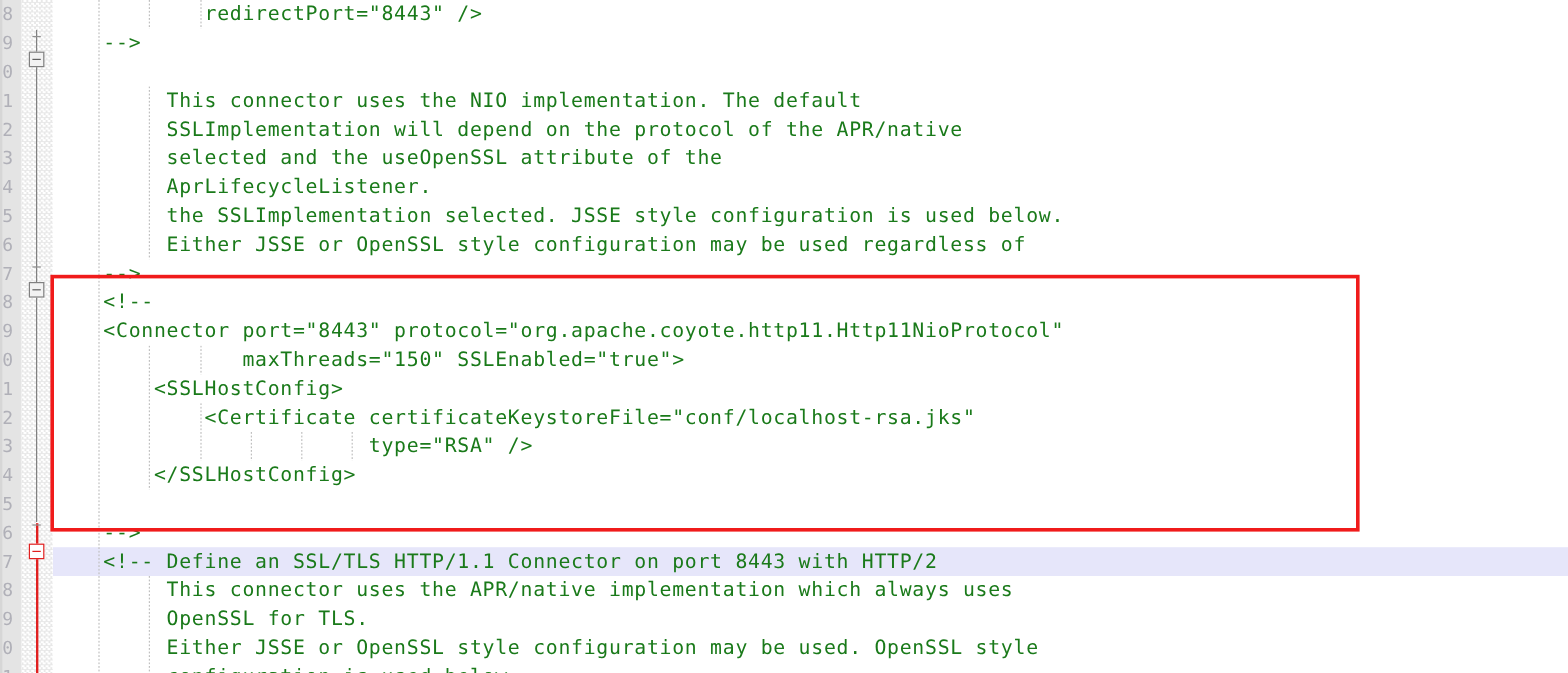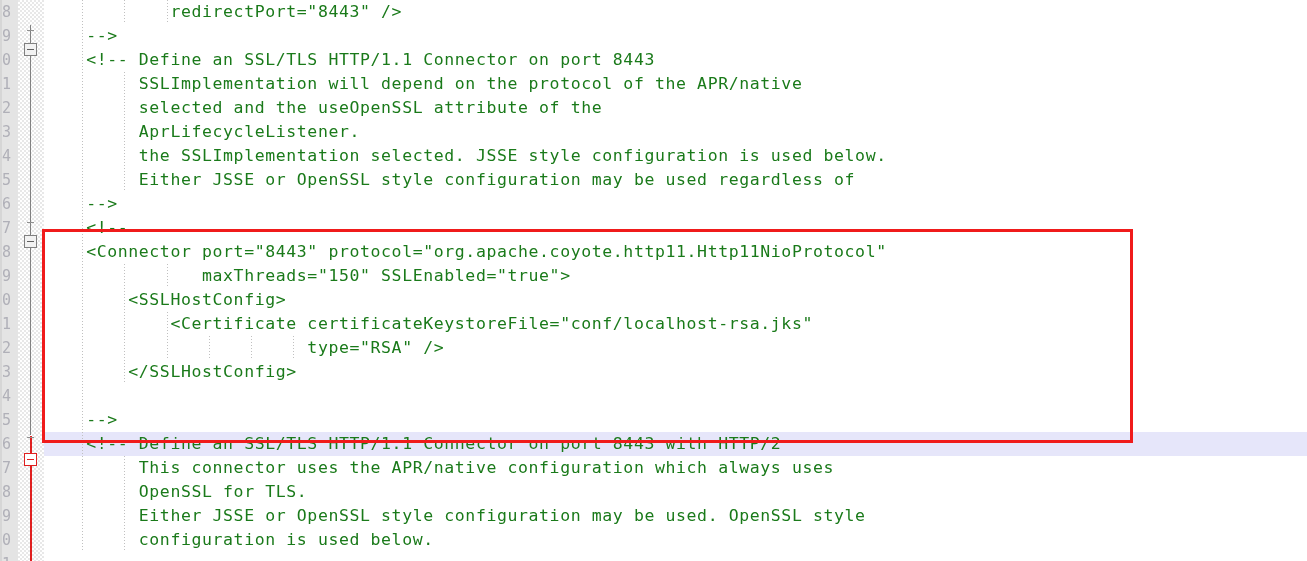--- a/index.html
+++ b/index.html
@@ -197,38 +197,39 @@
     <div class="foldtick" style="top:437px;"></div>
 
     <div class="foldbox" style="top:43px;left:6px;"></div>
     <div class="foldbox" style="top:235px;left:6px;"></div>
     <div class="foldbox red" style="top:453px;left:6px;"></div>
   </div>
 
   <div class="codearea" id="codearea">
       <div class="row"><div class="guide" style="left: 38.2px;"></div><div class="guide" style="left: 80.4px;"></div><div class="guide" style="left: 122.6px;"></div><span class="txt">            redirectPort="8443" /&gt;</span></div>
       <div class="row"><div class="guide" style="left: 38.2px;"></div><span class="txt">    --&gt;</span></div>
-      <div class="row"><div class="guide" style="left: 38.2px;"></div><span class="txt">    &lt;!-- Define an SSL/TLS HTTP/1.1 Connector on port 8443</span></div>
+      <div class="row"><div class="guide" style="left: 38.2px;"></div></div>
+      <div class="row"><div class="guide" style="left: 38.2px;"></div><div class="guide" style="left: 80.4px;"></div><span class="txt">         This connector uses the NIO implementation. The default</span></div>
       <div class="row"><div class="guide" style="left: 38.2px;"></div><div class="guide" style="left: 80.4px;"></div><span class="txt">         SSLImplementation will depend on the protocol of the APR/native</span></div>
       <div class="row"><div class="guide" style="left: 38.2px;"></div><div class="guide" style="left: 80.4px;"></div><span class="txt">         selected and the useOpenSSL attribute of the</span></div>
       <div class="row"><div class="guide" style="left: 38.2px;"></div><div class="guide" style="left: 80.4px;"></div><span class="txt">         AprLifecycleListener.</span></div>
       <div class="row"><div class="guide" style="left: 38.2px;"></div><div class="guide" style="left: 80.4px;"></div><span class="txt">         the SSLImplementation selected. JSSE style configuration is used below.</span></div>
       <div class="row"><div class="guide" style="left: 38.2px;"></div><div class="guide" style="left: 80.4px;"></div><span class="txt">         Either JSSE or OpenSSL style configuration may be used regardless of</span></div>
       <div class="row"><div class="guide" style="left: 38.2px;"></div><span class="txt">    --&gt;</span></div>
       <div class="row"><div class="guide" style="left: 38.2px;"></div><span class="txt">    &lt;!--</span></div>
       <div class="row"><div class="guide" style="left: 38.2px;"></div><span class="txt">    &lt;Connector port="8443" protocol="org.apache.coyote.http11.Http11NioProtocol"</span></div>
       <div class="row"><div class="guide" style="left: 38.2px;"></div><div class="guide" style="left: 80.4px;"></div><div class="guide" style="left: 122.6px;"></div><span class="txt">               maxThreads="150" SSLEnabled="true"&gt;</span></div>
       <div class="row"><div class="guide" style="left: 38.2px;"></div><div class="guide" style="left: 80.4px;"></div><span class="txt">        &lt;SSLHostConfig&gt;</span></div>
       <div class="row"><div class="guide" style="left: 38.2px;"></div><div class="guide" style="left: 80.4px;"></div><div class="guide" style="left: 122.6px;"></div><span class="txt">            &lt;Certificate certificateKeystoreFile="conf/localhost-rsa.jks"</span></div>
       <div class="row"><div class="guide" style="left: 38.2px;"></div><div class="guide" style="left: 80.4px;"></div><div class="guide" style="left: 122.6px;"></div><div class="guide" style="left: 164.8px;"></div><div class="guide" style="left: 207px;"></div><div class="guide" style="left: 249.2px;"></div><span class="txt">                         type="RSA" /&gt;</span></div>
       <div class="row"><div class="guide" style="left: 38.2px;"></div><div class="guide" style="left: 80.4px;"></div><span class="txt">        &lt;/SSLHostConfig&gt;</span></div>
       <div class="row"><div class="guide" style="left: 38.2px;"></div></div>
       <div class="row"><div class="guide" style="left: 38.2px;"></div><span class="txt">    --&gt;</span></div>
       <div class="row hl"><div class="guide" style="left: 38.2px;"></div><span class="txt">    &lt;!-- Define an SSL/TLS HTTP/1.1 Connector on port 8443 with HTTP/2</span></div>
-      <div class="row"><div class="guide" style="left: 38.2px;"></div><div class="guide" style="left: 80.4px;"></div><span class="txt">         This connector uses the APR/native configuration which always uses</span></div>
+      <div class="row"><div class="guide" style="left: 38.2px;"></div><div class="guide" style="left: 80.4px;"></div><span class="txt">         This connector uses the APR/native implementation which always uses</span></div>
       <div class="row"><div class="guide" style="left: 38.2px;"></div><div class="guide" style="left: 80.4px;"></div><span class="txt">         OpenSSL for TLS.</span></div>
       <div class="row"><div class="guide" style="left: 38.2px;"></div><div class="guide" style="left: 80.4px;"></div><span class="txt">         Either JSSE or OpenSSL style configuration may be used. OpenSSL style</span></div>
       <div class="row"><div class="guide" style="left: 38.2px;"></div><div class="guide" style="left: 80.4px;"></div><span class="txt">         configuration is used below.</span></div>
     </div>
 
   <div class="redbox"></div>
 
 </div>
 
 </body></html>

